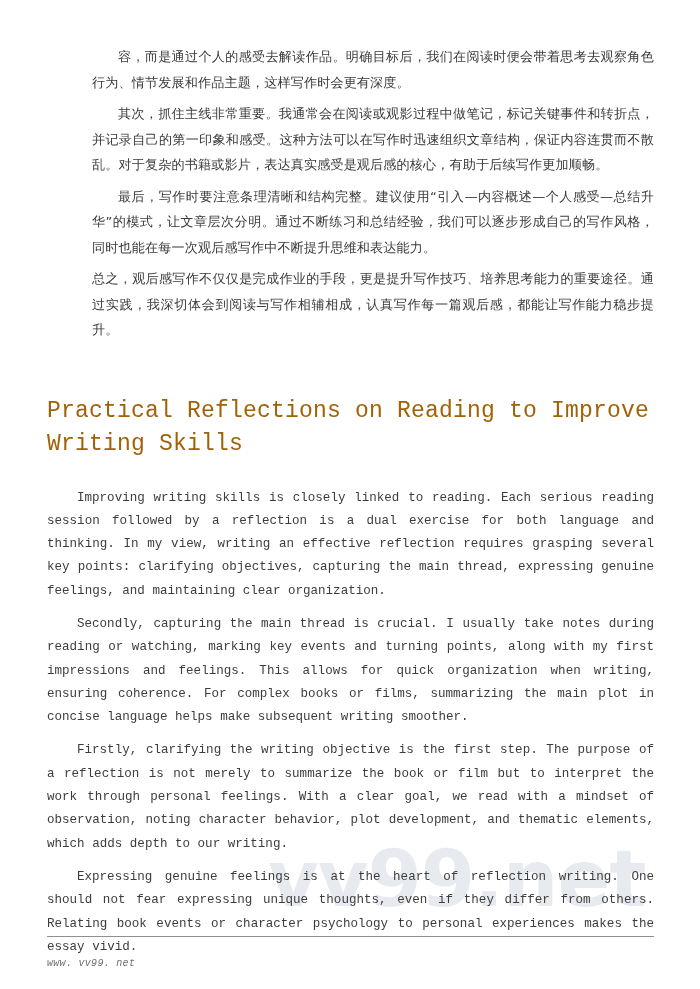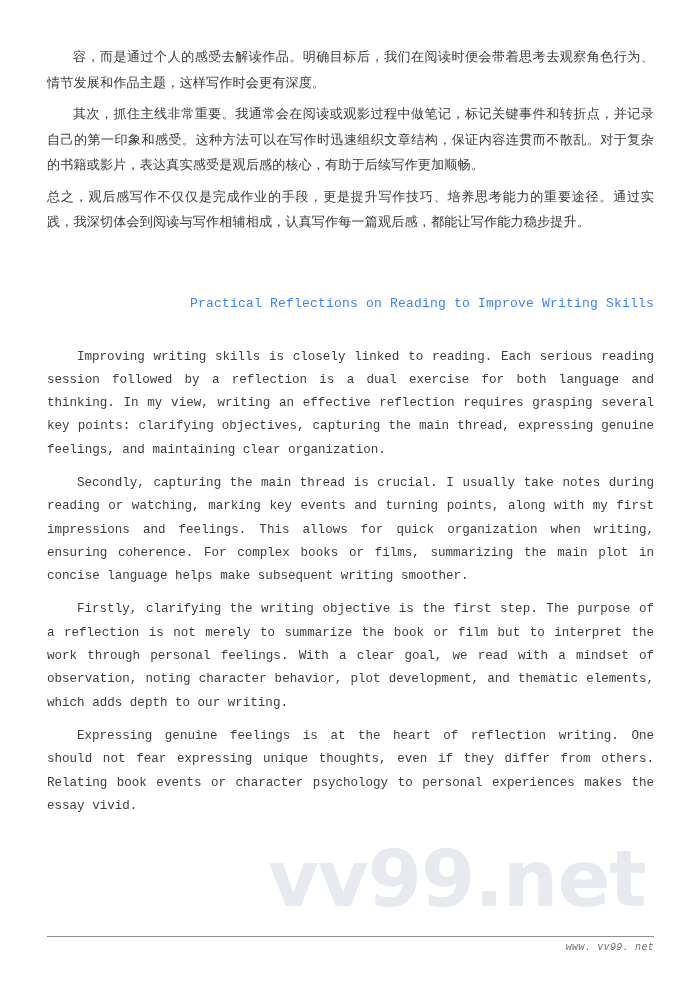--- a/index.html
+++ b/index.html
@@ -53,36 +53,37 @@
 
   
   .cn-block {
     font-family: "DejaVu Sans", "Liberation Sans", sans-serif;
     font-size: 13.1px;
     line-height: 25.5px;
     color: #3a3a3a;
     text-align: justify;
     text-justify: inter-character;
     letter-spacing: 0.15px;
+    margin-left: 45px;
   }
   .cn-p {
     margin: 0 0 6px 0;
     text-indent: 26px;
   }
   .cn-p.no-indent {
     text-indent: 0;
   }
 
   
   #title {
     font-family: "Liberation Mono", "DejaVu Sans Mono", monospace;
-    font-size: 13px;
+    font-size: 23px;
     line-height: 33px;
-    color: #3b82f6;
-    text-align: right;
+    color: #a16207;
+    text-align: left;
     font-weight: normal;
     margin: 0;
     padding: 0;
     letter-spacing: 0.2px;
   }
 
   
   .en-block {
     font-family: "Liberation Mono", "DejaVu Sans Mono", monospace;
     font-size: 12.55px;
@@ -107,22 +108,22 @@
     width: 607px;
     z-index: 3;
   }
   #footer-rule {
     width: 100%;
     height: 0;
     border-top: 1px solid #8f8f8f;
     margin: 0;
   }
   #footer-url {
-    margin-top: 5px;
-    text-align: right;
+    margin-top: 21px;
+    text-align: left;
     font-family: "Liberation Mono", "DejaVu Sans Mono", monospace;
     font-style: italic;
     font-size: 10px;
     color: #6e6e6e;
     letter-spacing: 0.3px;
   }
 
   
   .gap-before-title { height: 46px; }
   .gap-after-title  { height: 21px; }
@@ -134,20 +135,21 @@
 
   <div id="watermark">vv99.net</div>
 
   <div id="content">
 
     <div style="height:44px"></div>
 
     <div class="cn-block">
       <p class="cn-p">容，而是通过个人的感受去解读作品。明确目标后，我们在阅读时便会带着思考去观察角色行为、情节发展和作品主题，这样写作时会更有深度。</p>
       <p class="cn-p">其次，抓住主线非常重要。我通常会在阅读或观影过程中做笔记，标记关键事件和转折点，并记录自己的第一印象和感受。这种方法可以在写作时迅速组织文章结构，保证内容连贯而不散乱。对于复杂的书籍或影片，表达真实感受是观后感的核心，有助于后续写作更加顺畅。</p>
+      <p class="cn-p">最后，写作时要注意条理清晰和结构完整。建议使用“引入—内容概述—个人感受—总结升华”的模式，让文章层次分明。通过不断练习和总结经验，我们可以逐步形成自己的写作风格，同时也能在每一次观后感写作中不断提升思维和表达能力。</p>
       <p class="cn-p no-indent">总之，观后感写作不仅仅是完成作业的手段，更是提升写作技巧、培养思考能力的重要途径。通过实践，我深切体会到阅读与写作相辅相成，认真写作每一篇观后感，都能让写作能力稳步提升。</p>
     </div>
 
     <div class="gap-before-title"></div>
 
     <h1 id="title">Practical Reflections on Reading to Improve Writing Skills</h1>
 
     <div class="gap-after-title"></div>
 
     <div class="en-block">

